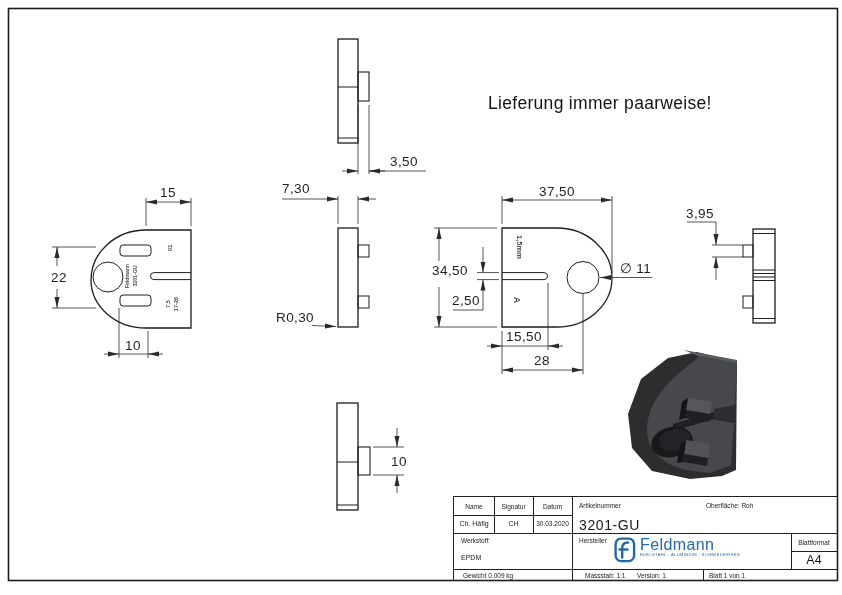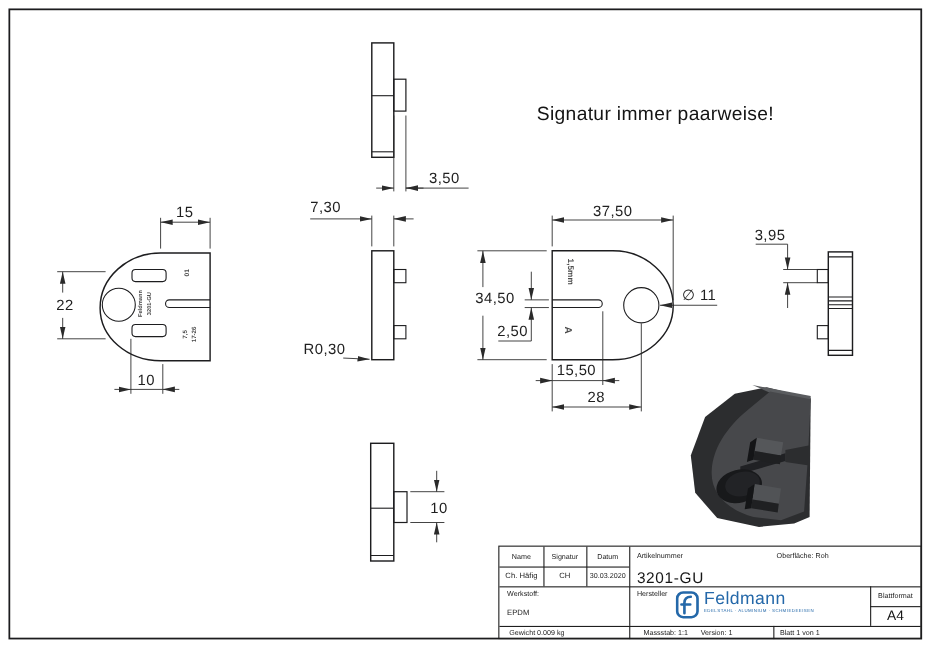--- a/index.html
+++ b/index.html
@@ -199,21 +199,21 @@
     <path d="M688,398 L712,402 L710,414 L686,410 Z" fill="#55575a"></path>
     <path d="M686,410 L710,414 L709,422 L685,418 Z" fill="#1f2022"></path>
     <path d="M682,402 L688,398 L686,410 L685,418 L679,420 Z" fill="#141517"></path>
 
     <path d="M686,440 L710,444 L708,458 L684,454 Z" fill="#515356"></path>
     <path d="M684,454 L708,458 L707,466 L683,462 Z" fill="#1f2022"></path>
     <path d="M680,444 L686,440 L684,454 L683,462 L677,463 Z" fill="#141517"></path>
   </g>
 </svg>
 
-<div class="note">Signatur immer paarweise!</div>
+<div class="note">Lieferung immer paarweise!</div>
 
 <div class="tb">
 
   <div class="ln" style="left:0;top:18px;width:118px;height:1px;"></div>
   <div class="ln" style="left:0;top:36px;width:383px;height:1px;"></div>
   <div class="ln" style="left:0;top:72px;width:383px;height:1px;"></div>
   <div class="ln" style="left:337px;top:54px;width:46px;height:1px;"></div>
   <div class="ln" style="left:40px;top:0;width:1px;height:36px;"></div>
   <div class="ln" style="left:79px;top:0;width:1px;height:36px;"></div>
   <div class="ln" style="left:118px;top:0;width:1px;height:36px;"></div>

